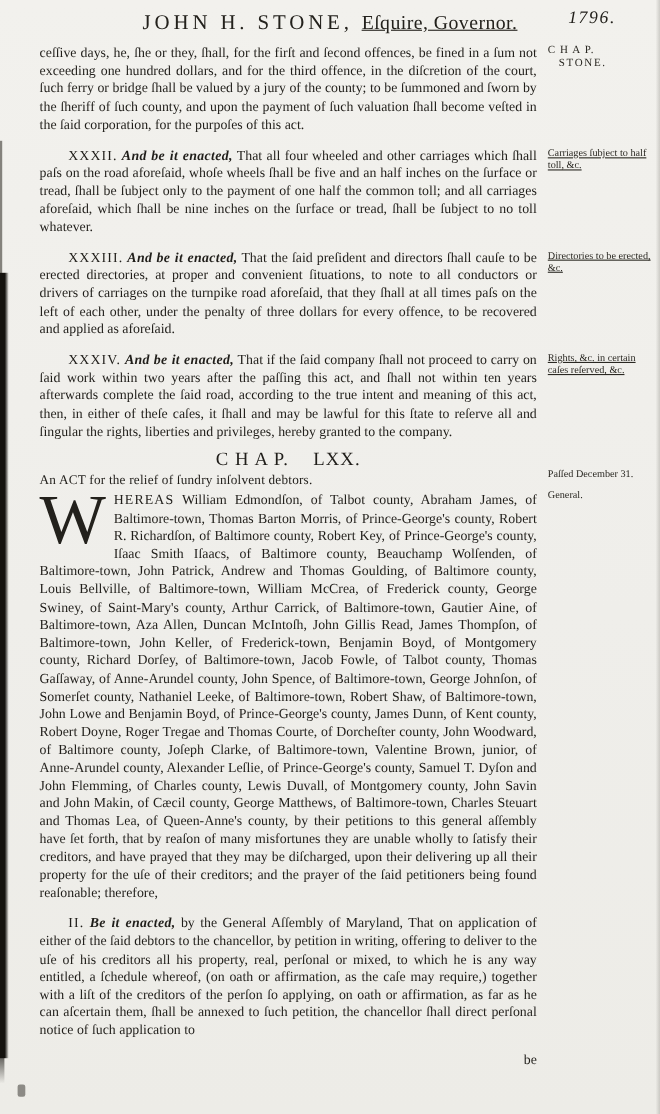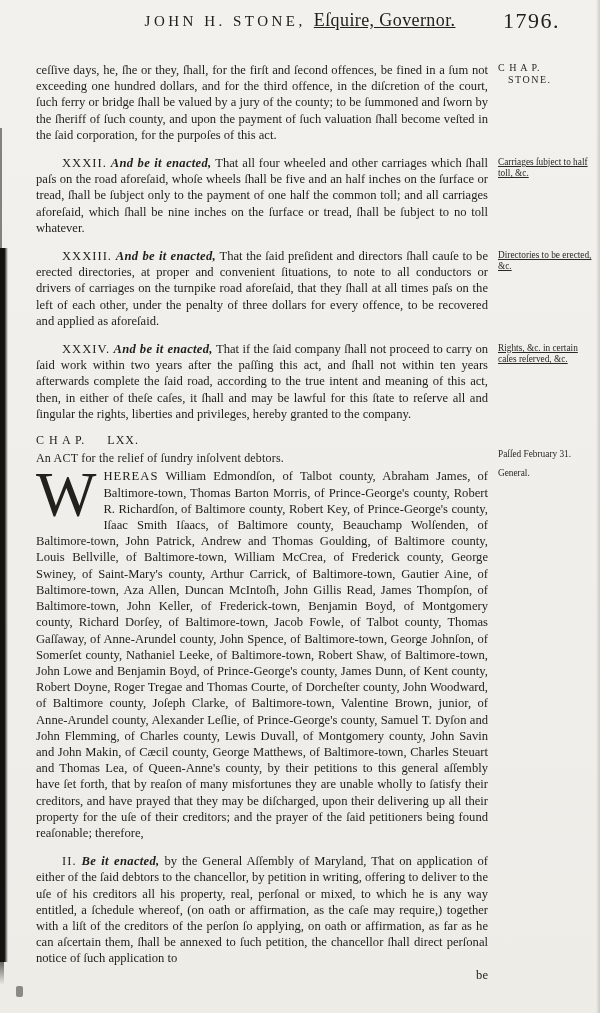--- a/index.html
+++ b/index.html
@@ -17,42 +17,42 @@
   .bind-strip{position:absolute;left:0;top:248px;width:8px;height:714px;
     background:linear-gradient(to right,#15130f 0%,#15130f 55%,rgba(21,19,15,0) 100%);}
   .bind-strip-fade{position:absolute;left:0;top:955px;width:4px;height:30px;
     background:linear-gradient(to bottom,rgba(21,19,15,.8),rgba(21,19,15,0));}
   .bind-speck{position:absolute;left:16px;top:986px;width:7px;height:11px;background:#3c3a34;opacity:.55;border-radius:2px;}
   .edge-right{position:absolute;right:0;top:0;width:4px;height:100%;
     background:linear-gradient(to left,rgba(110,108,100,.28),rgba(110,108,100,0));}
 
   
   .header{position:relative;padding-top:10px;text-align:center;height:32px;}
-  .title-caps{font-size:15px;letter-spacing:3.5px;color:#23211c;}
+  .title-caps{font-size:19px;letter-spacing:3.5px;color:#23211c;}
   .title-rest{font-size:18px;letter-spacing:.4px;margin-left:4px;color:#23211c;text-decoration:underline;}
-  .year{position:absolute;right:40px;top:8px;font-size:22px;letter-spacing:1.5px;color:#23211c;}
+  .year{position:absolute;right:40px;top:8px;font-size:16px;letter-spacing:1.5px;color:#23211c;font-style:italic;}
 
   
-  .content{position:absolute;left:36px;top:56px;width:558px;}
-  .row{display:flex;align-items:flex-start;}
+  .content{position:absolute;left:36px;top:34px;width:558px;}
+  .row{display:flex;align-items:flex-start;margin-top:10px;}
   .main{flex:0 0 452px;width:452px;font-size:12.6px;line-height:16.2px;text-align:justify;}
   .main p{margin:0;}
   .note{margin-left:10px;width:94px;flex:0 0 94px;font-size:9.3px;line-height:11px;color:#2a2822;text-align:left;}
   .indent{text-indent:26px;}
   .secnum{letter-spacing:1px;}
   .enact{font-weight:bold;letter-spacing:.3px;font-style:italic;}
   .it{}
 
   .mt-a{margin-top:6px;}
   .mt-b{margin-top:12px;}
   .mt-c{margin-top:10px;}
   .mt-d{margin-top:2px;}
 
   
-  .chap-heading{font-size:12px;letter-spacing:1px;}
+  .chap-heading{text-align:center;font-size:17px;letter-spacing:1px;}
   .chap-heading .gap{display:inline-block;width:22px;}
   .act-title{text-align:left;font-size:12px;margin-top:2px;letter-spacing:.2px;}
   .note-pad{padding-top:17px;}
   .note-pad2{padding-top:2px;text-decoration:underline;}
 
   
   .dropcap{float:left;font-size:64px;line-height:48px;padding:3px 7px 0 0;color:#23211c;}
   .lead{letter-spacing:1px;}
 
   
@@ -109,21 +109,21 @@
         <p class="indent"><span class="secnum">XXXIV.</span> <span class="enact">And be it enacted,</span> <span>That if the ſaid company ſhall not proceed to carry on ſaid work within two years after the paſſing this act, and ſhall not within ten years afterwards complete the ſaid road, according to the true intent and meaning of this act, then, in either of theſe caſes, it ſhall and may be lawful for this ſtate to reſerve all and ſingular the rights, liberties and privileges, hereby granted to the company.</span></p>
       </div>
       <div class="note note-pad2">Rights, &amp;c. in certain caſes reſerved, &amp;c.</div>
     </div>
 
     <div class="row mt-c">
       <div class="main">
         <div class="chap-heading"><span>C H A P.</span><span class="gap"></span><span>LXX.</span></div>
         <div class="act-title">An ACT for the relief of ſundry inſolvent debtors.</div>
       </div>
-      <div class="note note-pad">Paſſed February 31.</div>
+      <div class="note note-pad">Paſſed December 31.</div>
     </div>
 
     <div class="row mt-d">
       <div class="main">
         <p><span class="dropcap">W</span><span class="lead">HEREAS</span><span> William Edmondſon, of Talbot county, Abraham James, of Baltimore-town, Thomas Barton Morris, of Prince-George's county, Robert R. Richardſon, of Baltimore county, Robert Key, of Prince-George's county, Iſaac Smith Iſaacs, of Baltimore county, Beauchamp Wolſenden, of Baltimore-town, John Patrick, Andrew and Thomas Goulding, of Baltimore county, Louis Bellville, of Baltimore-town, William McCrea, of Frederick county, George Swiney, of Saint-Mary's county, Arthur Carrick, of Baltimore-town, Gautier Aine, of Baltimore-town, Aza Allen, Duncan McIntoſh, John Gillis Read, James Thompſon, of Baltimore-town, John Keller, of Frederick-town, Benjamin Boyd, of Montgomery county, Richard Dorſey, of Baltimore-town, Jacob Fowle, of Talbot county, Thomas Gaſſaway, of Anne-Arundel county, John Spence, of Baltimore-town, George Johnſon, of Somerſet county, Nathaniel Leeke, of Baltimore-town, Robert Shaw, of Baltimore-town, John Lowe and Benjamin Boyd, of Prince-George's county, James Dunn, of Kent county, Robert Doyne, Roger Tregae and Thomas Courte, of Dorcheſter county, John Woodward, of Baltimore county, Joſeph Clarke, of Baltimore-town, Valentine Brown, junior, of Anne-Arundel county, Alexander Leſlie, of Prince-George's county, Samuel T. Dyſon and John Flemming, of Charles county, Lewis Duvall, of Montgomery county, John Savin and John Makin, of Cæcil county, George Matthews, of Baltimore-town, Charles Steuart and Thomas Lea, of Queen-Anne's county, by their petitions to this general aſſembly have ſet forth, that by reaſon of many misfortunes they are unable wholly to ſatisfy their creditors, and have prayed that they may be diſcharged, upon their delivering up all their property for the uſe of their creditors; and the prayer of the ſaid petitioners being found reaſonable; therefore,</span></p>
       </div>
       <div class="note">General.</div>
     </div>
 
     <div class="row mt-b">

